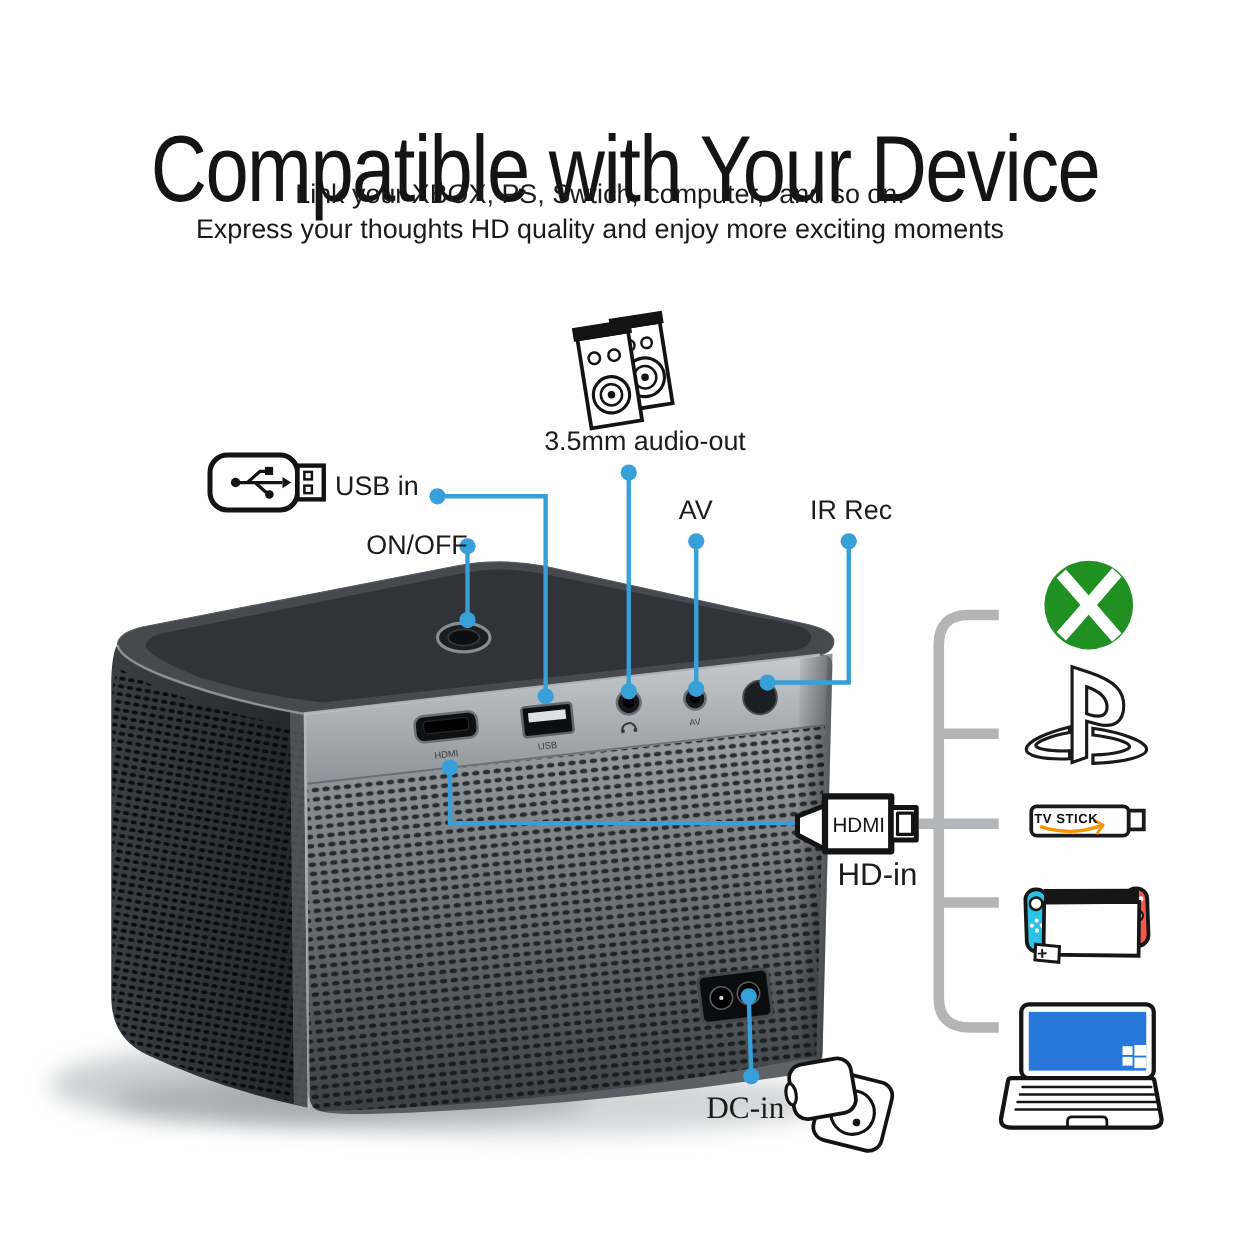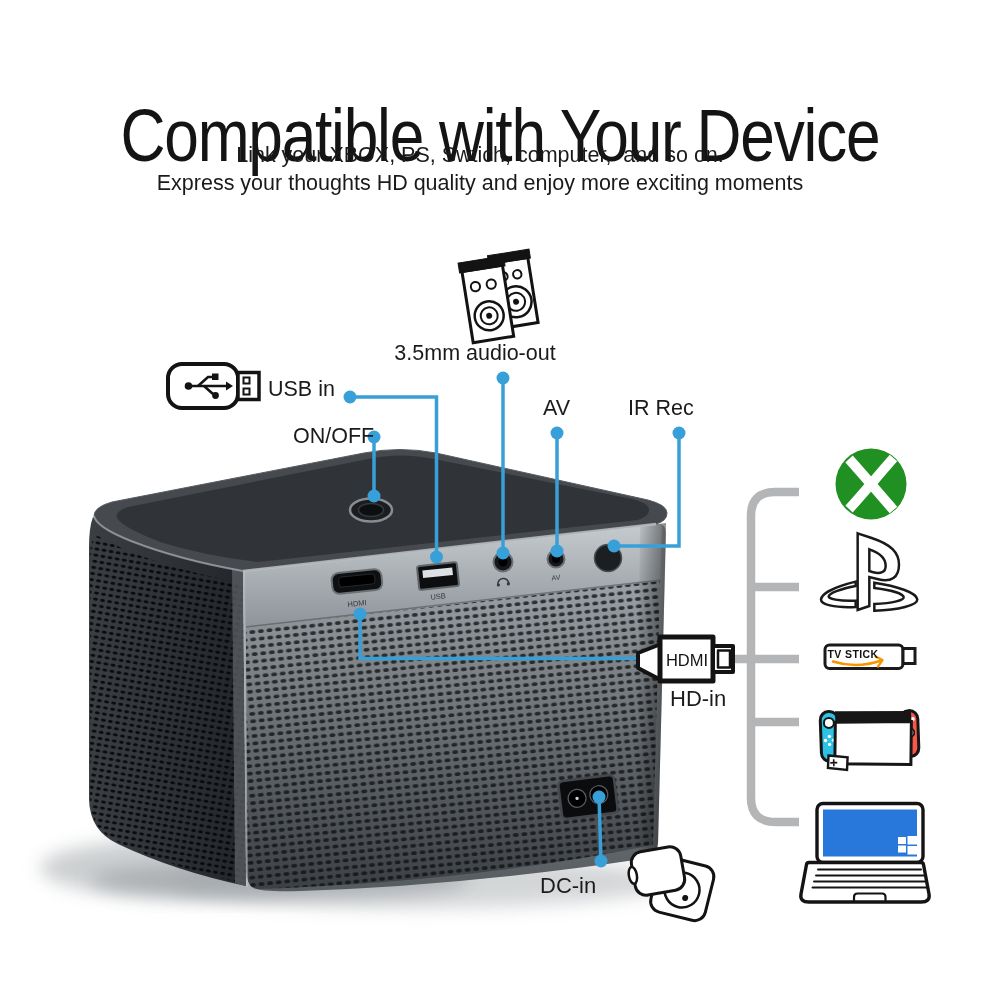--- a/index.html
+++ b/index.html
@@ -15,21 +15,21 @@
   }
   .subtitle{
     position:absolute;left:0;width:960px;text-align:center;
     font-size:21.5px;color:#1a1a1a;white-space:pre;
   }
   .sub1{top:143px;}
   .sub2{top:171px;text-align:center;}
   .label{
     position:absolute;font-size:21.5px;color:#1b1b1b;white-space:nowrap;
   }
-  .label.big{font-size:22px;}
+  .label.big{font-size:25px;}
   .centered{transform:translateX(-50%);}
   svg{position:absolute;left:0;top:0;}
   svg text{font-family:"Liberation Sans", sans-serif;}
 </style>
 </head>
 <body>
 
 <div class="stage">
 
   <svg width="1000" height="1000" viewBox="0 0 1000 1000">
@@ -279,21 +279,21 @@
         <line x1="812.5" y1="887.5" x2="927" y2="887.5"></line>
       </g>
       <path d="M854,902 V897 Q854,893.5 857.5,893.5 H882 Q885.5,893.5 885.5,897 V902" fill="none" stroke="#141414" stroke-width="2.2"></path>
     </g>
   </svg>
 
   <h1 class="title">Compatible with Your Device</h1>
   <div class="subtitle sub1">Link your XBOX, PS, Swtich, computer,  and so on.</div>
   <div class="subtitle sub2">Express your thoughts HD quality and enjoy more exciting moments</div>
 
-  <div class="label centered" style="left:475px;top:341px;text-align:center;">3.5mm audio-out</div>
+  <div class="label centered" style="left:516px;top:341px;text-align:center;">3.5mm audio-out</div>
   <div class="label" style="left:268px;top:377px;text-align:center;">USB in</div>
   <div class="label" style="left:293px;top:424px;">ON/OFF</div>
   <div class="label" style="left:543px;top:396px;">AV</div>
-  <div class="label" style="left:628px;top:396px;">IR Rec</div>
+  <div class="label" style="left:648px;top:396px;">IR Rec</div>
   <div class="label big" style="left:670px;top:686px;">HD-in</div>
-  <div class="label big" style="left:540px;top:873px;">DC-in</div>
+  <div class="label big" style="left:565px;top:873px;font-family:Liberation Serif, serif;">DC-in</div>
 
 </div>
 
 </body></html>

